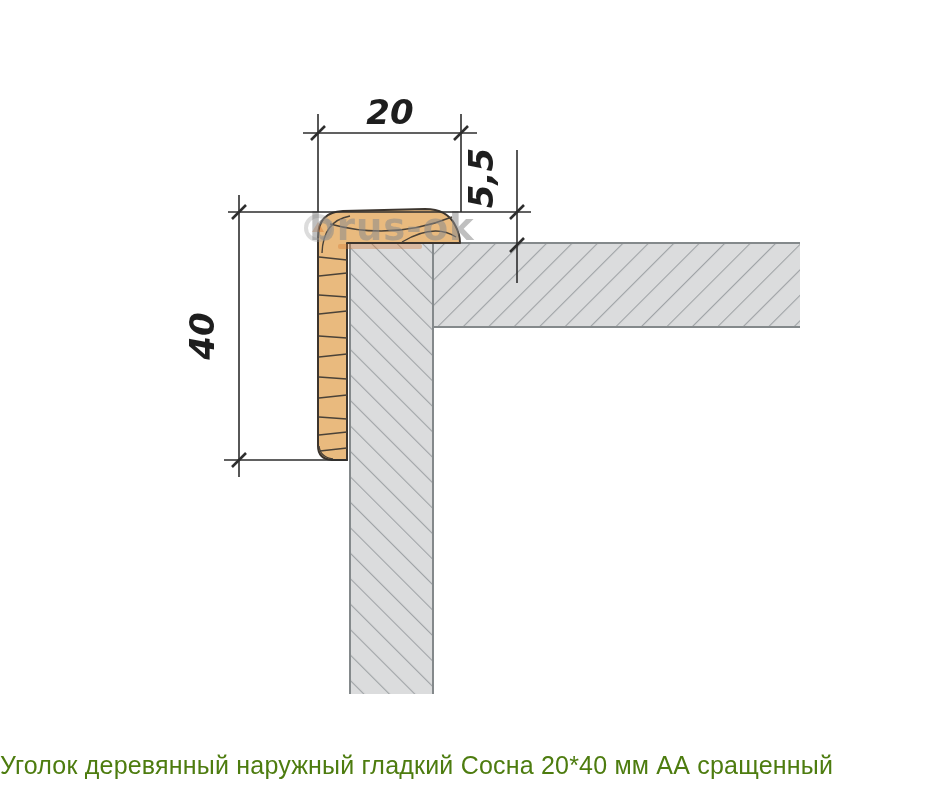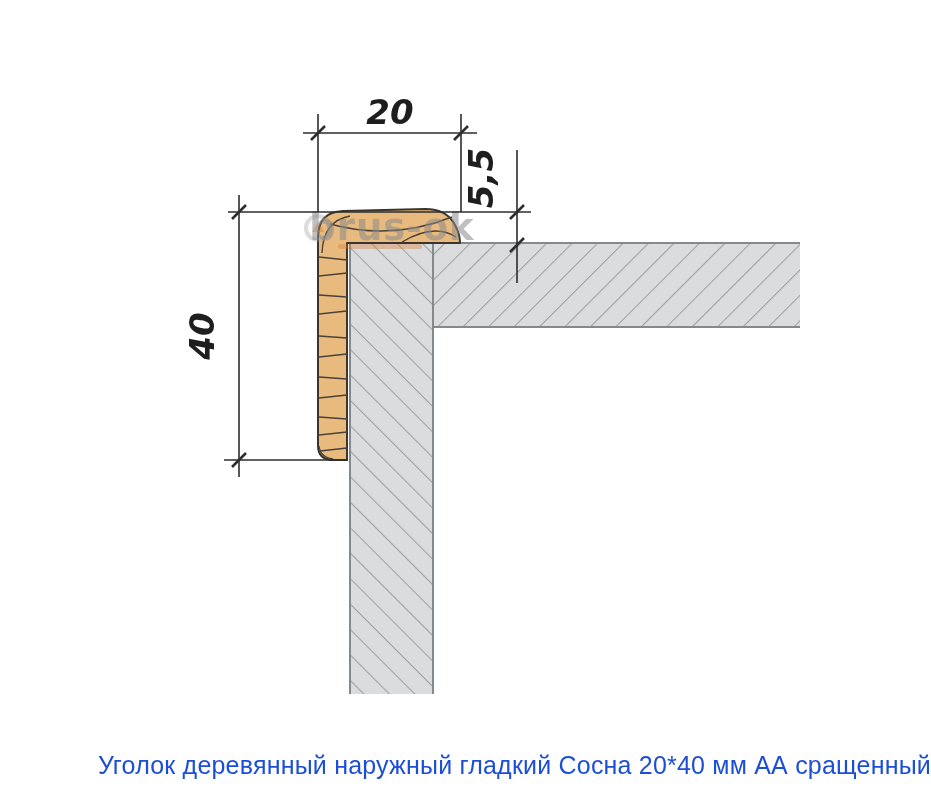--- a/index.html
+++ b/index.html
@@ -8,24 +8,24 @@
     width:931px;height:800px;
     background:#ffffff;
     overflow:hidden;
     font-family:"Liberation Sans", sans-serif;
   }
   .drawing-svg{position:absolute;left:0;top:0;}
   .caption{
     position:absolute;
     left:0;top:751px;
     width:931px;
-    text-align:right;
+    text-align:left;
     font-size:25px;
     font-weight:400;
-    color:#1d4ed8;
+    color:#4d7c0f;
     letter-spacing:0.2px;
     font-family:"Liberation Sans", sans-serif;
   }
   .dim-text{
     font-family:"DejaVu Sans", sans-serif;
     font-weight:bold;
     font-style:italic;
     fill:#1e1e1e;
   }
   .wm-text{

